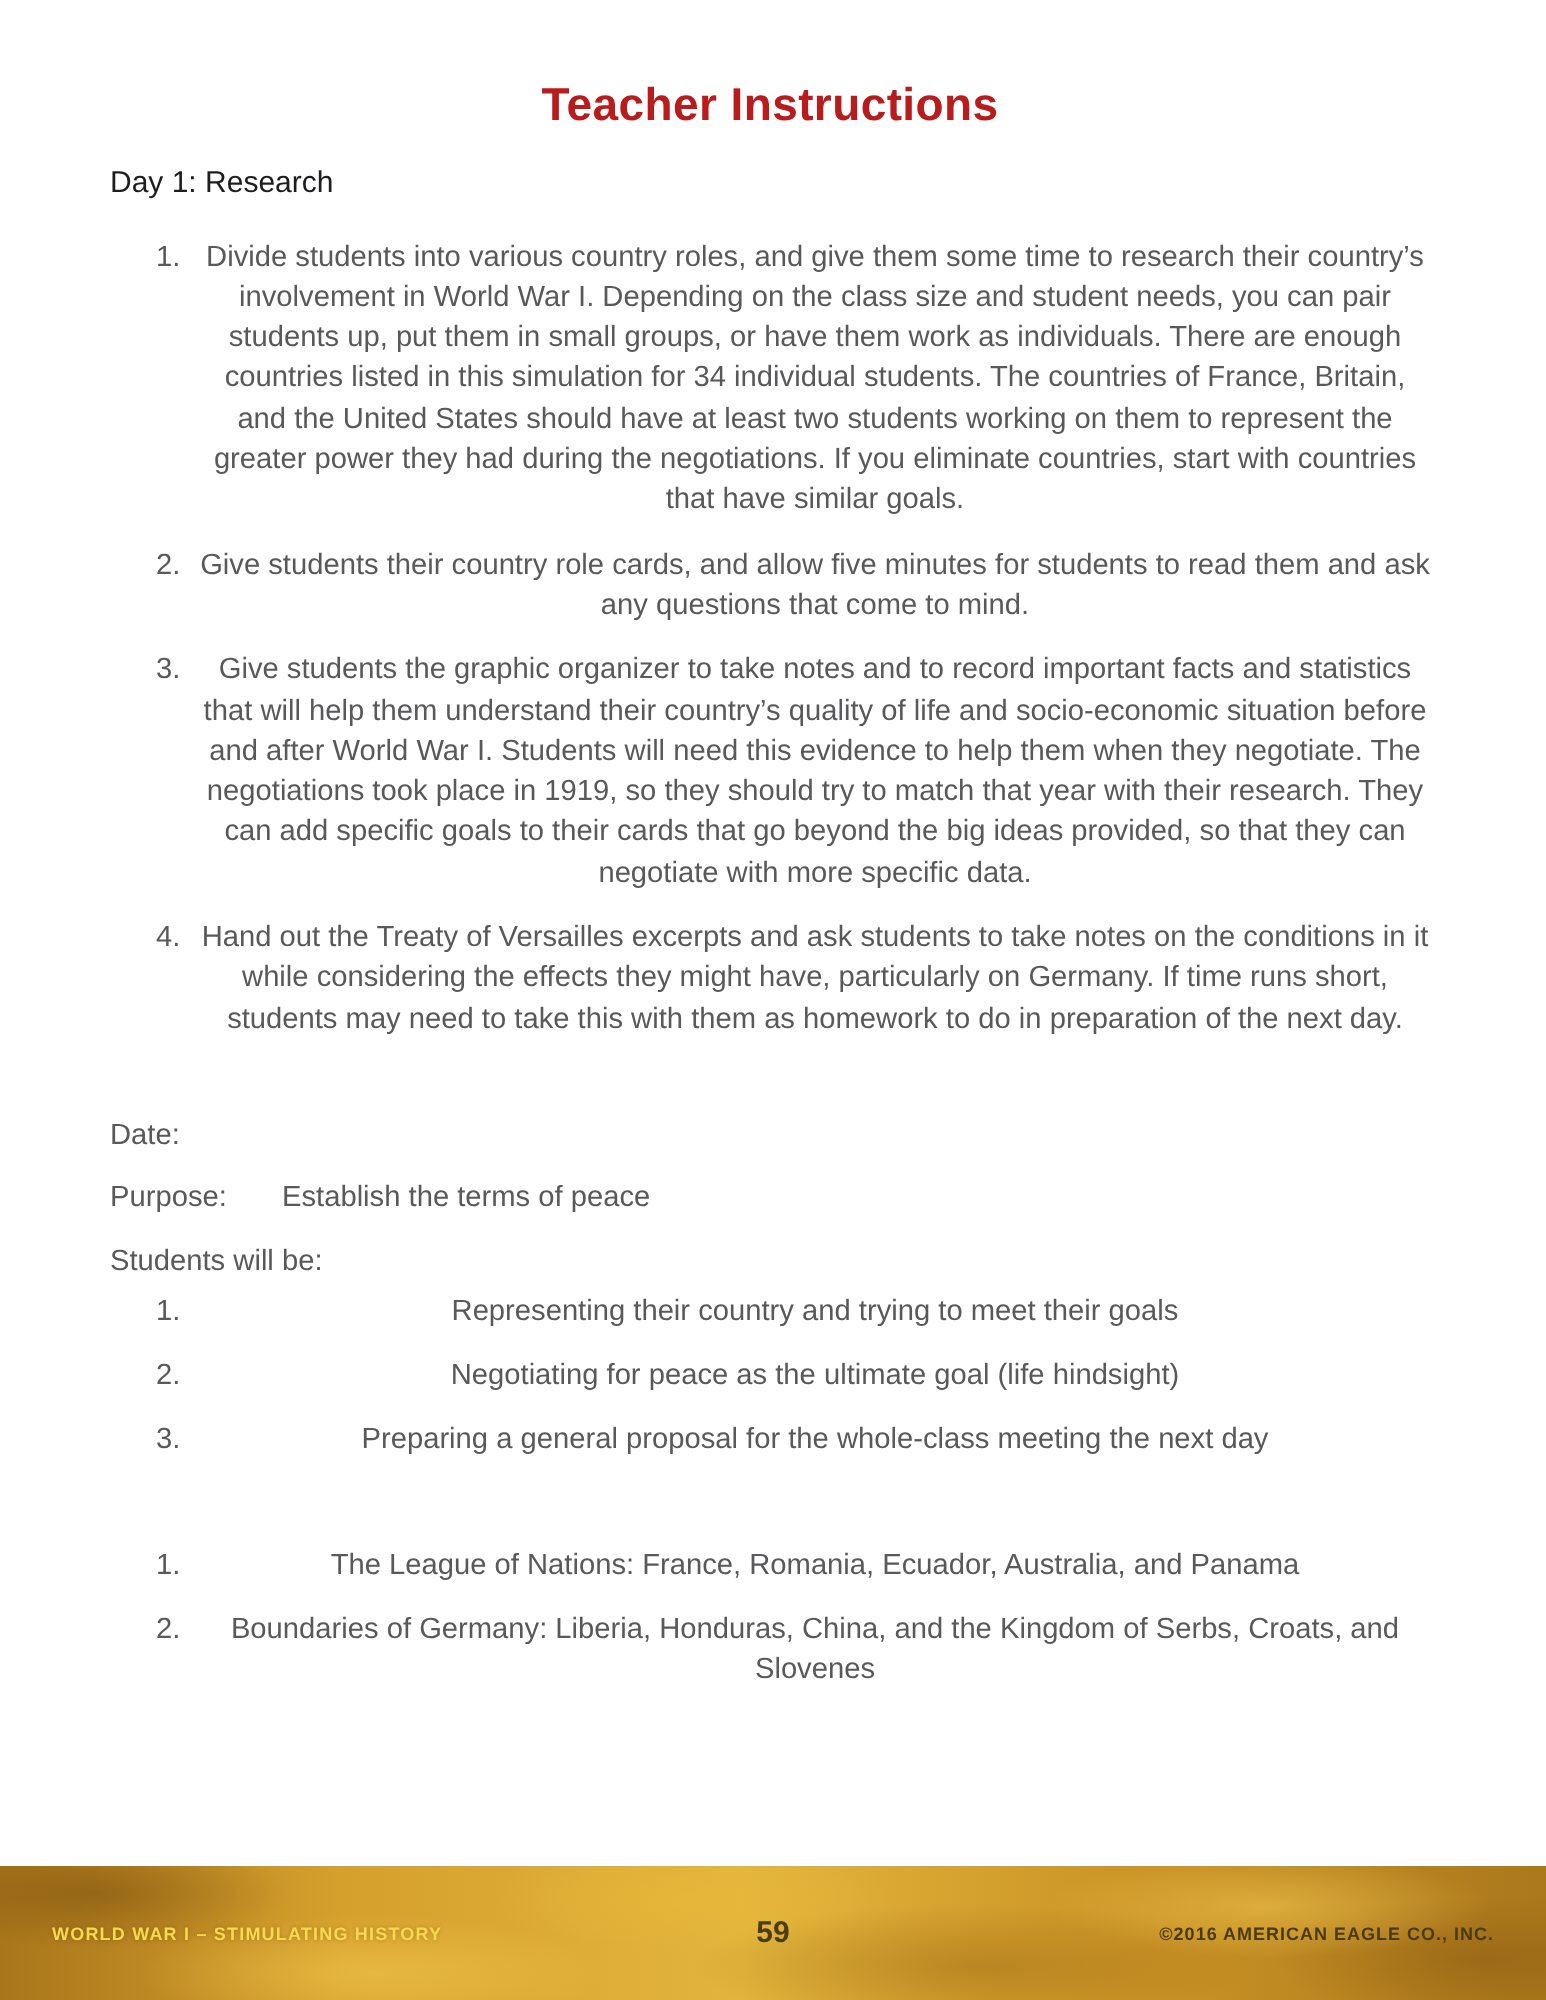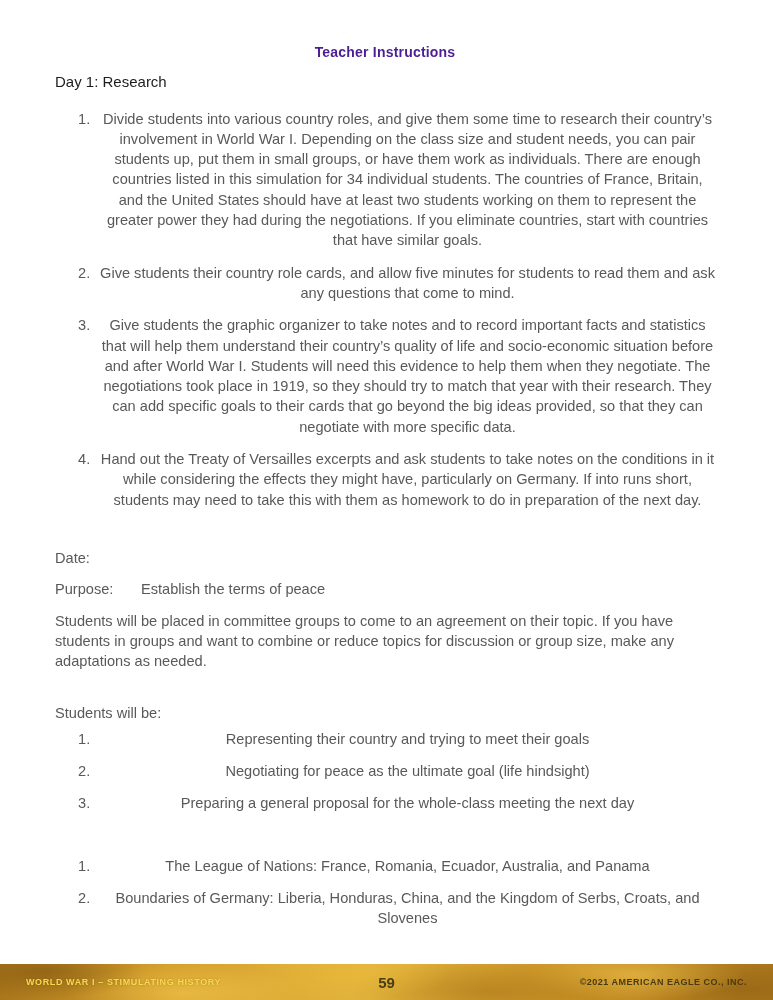--- a/index.html
+++ b/index.html
@@ -18,24 +18,24 @@
     background: #ffffff;
   }
   .content {
     padding: 42px 58px 0 55px;
     color: #59595b;
     font-size: 14.6px;
     line-height: 20.3px;
   }
   h1.doc-title {
     text-align: center;
-    font-size: 14px;
+    font-size: 23px;
     font-weight: bold;
-    color: #4c1d95;
-    margin-bottom: 10px;
+    color: #b91c1c;
+    margin-bottom: 20px;
     letter-spacing: 0.2px;
   }
   h2.section-heading {
     font-size: 15px;
     font-weight: normal;
     color: #1d1d1f;
     margin-bottom: 16px;
   }
   ol.num-list {
     list-style: none;
@@ -60,21 +60,21 @@
   .kv-row { margin-bottom: 11px; display: flex; }
   .kv-label { width: 86px; flex: 0 0 86px; }
   .para { margin-bottom: 11px; }
   .intro-para { margin-bottom: 32px; }
   .sub-label { margin-bottom: 5px; }
   .block-gap { height: 30px; }
   footer.page-footer {
     position: absolute;
     left: 0; bottom: 0;
     width: 773px;
-    height: 36px;
+    height: 67px;
     background:
       radial-gradient(ellipse 140px 40px at 6% 20%, rgba(122,80,14,0.55), transparent 70%),
       radial-gradient(ellipse 180px 45px at 24% 80%, rgba(244,203,82,0.55), transparent 65%),
       radial-gradient(ellipse 160px 40px at 45% 25%, rgba(233,185,58,0.6), transparent 65%),
       radial-gradient(ellipse 200px 45px at 63% 75%, rgba(158,107,22,0.5), transparent 70%),
       radial-gradient(ellipse 170px 40px at 82% 30%, rgba(247,205,85,0.5), transparent 65%),
       radial-gradient(ellipse 150px 45px at 96% 70%, rgba(140,92,18,0.55), transparent 70%),
       linear-gradient(90deg, #a9761b 0%, #d5a02c 22%, #e3b53c 48%, #cc9526 72%, #ab781c 100%);
     display: flex;
     align-items: center;
@@ -110,51 +110,50 @@
   <main class="content">
 
     <h1 class="doc-title">Teacher Instructions</h1>
 
     <h2 class="section-heading">Day 1: Research</h2>
 
     <ol class="num-list">
       <li>Divide students into various country roles, and give them some time to research their country’s involvement in World War I. Depending on the class size and student needs, you can pair students up, put them in small groups, or have them work as individuals. There are enough countries listed in this simulation for 34 individual students. The countries of France, Britain, and the United States should have at least two students working on them to represent the greater power they had during the negotiations. If you eliminate countries, start with countries that have similar goals.</li>
       <li>Give students their country role cards, and allow five minutes for students to read them and ask any questions that come to mind.</li>
       <li>Give students the graphic organizer to take notes and to record important facts and statistics that will help them understand their country’s quality of life and socio-economic situation before and after World War I. Students will need this evidence to help them when they negotiate. The negotiations took place in 1919, so they should try to match that year with their research. They can add specific goals to their cards that go beyond the big ideas provided, so that they can negotiate with more specific data.</li>
-      <li>Hand out the Treaty of Versailles excerpts and ask students to take notes on the conditions in it while considering the effects they might have, particularly on Germany. If into runs short, students may need to take this with them as homework to do in preparation of the next day.</li>
+      <li>Hand out the Treaty of Versailles excerpts and ask students to take notes on the conditions in it while considering the effects they might have, particularly on Germany. If time runs short, students may need to take this with them as homework to do in preparation of the next day.</li>
     </ol>
 
     <div class="section-gap"></div>
 
 
     <div class="kv-row">
       <span class="kv-label">Date:</span>
     </div>
 
     <div class="kv-row">
       <span class="kv-label">Purpose:</span>
       <span>Establish the terms of peace</span>
     </div>
 
-    <p class="para intro-para">Students will be placed in committee groups to come to an agreement on their topic. If you have students in groups and want to combine or reduce topics for discussion or group size, make any adaptations as needed.</p>
 
     <p class="para sub-label">Students will be:</p>
     <ol class="num-list">
       <li>Representing their country and trying to meet their goals</li>
       <li>Negotiating for peace as the ultimate goal (life hindsight)</li>
       <li>Preparing a general proposal for the whole-class meeting the next day</li>
     </ol>
 
     <div class="block-gap"></div>
 
     <ol class="num-list">
       <li>The League of Nations: France, Romania, Ecuador, Australia, and Panama</li>
       <li>Boundaries of Germany: Liberia, Honduras, China, and the Kingdom of Serbs, Croats, and Slovenes</li>
     </ol>
 
   </main>
 
   <footer class="page-footer">
     <span class="footer-left">WORLD WAR I – STIMULATING HISTORY</span>
     <span class="footer-page-number">59</span>
-    <span class="footer-right">©2021 AMERICAN EAGLE CO., INC.</span>
+    <span class="footer-right">©2016 AMERICAN EAGLE CO., INC.</span>
   </footer>
 </div>
 
 </body></html>

